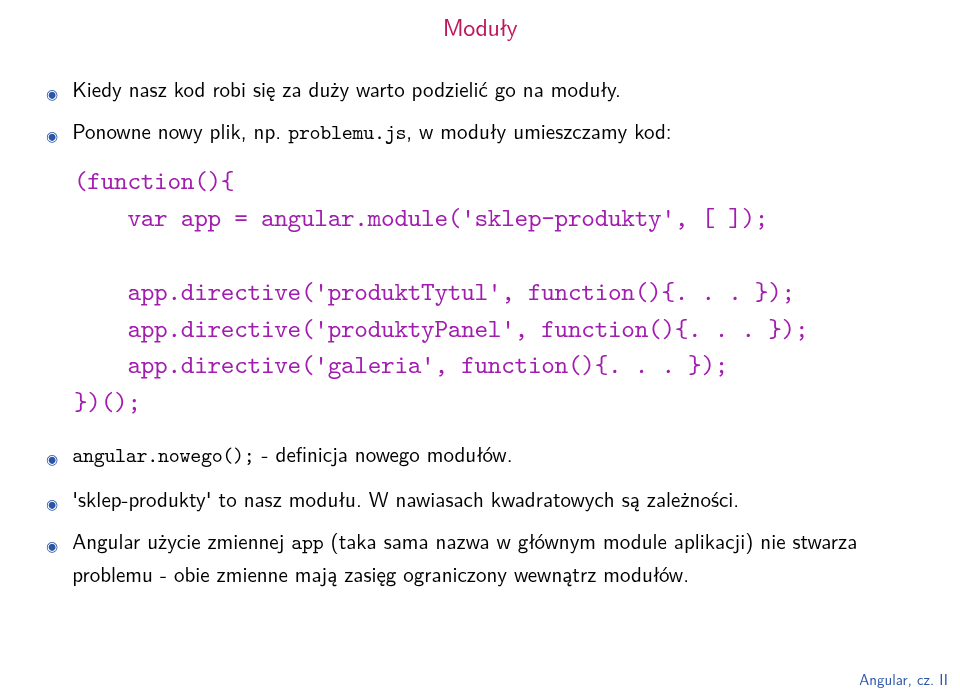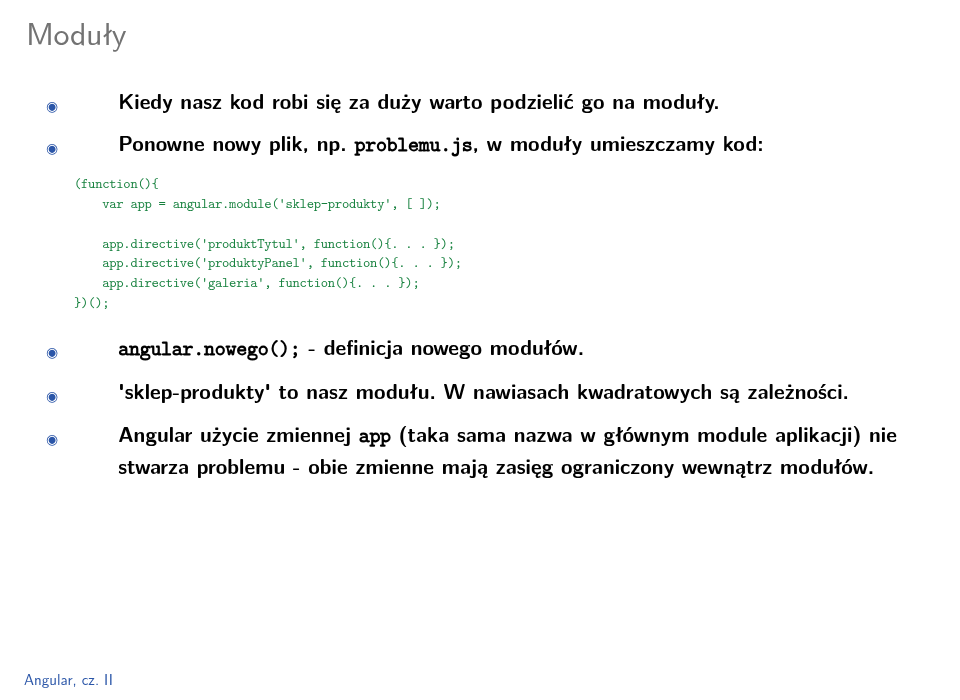--- a/index.html
+++ b/index.html
@@ -15,25 +15,26 @@
       position: relative;
       overflow: hidden;
     }
     .slide {
       width: 100%;
       height: 100%;
       padding: 8px 26px 36px 26px;
       position: relative;
     }
     .title {
-      font-size: 32px;
+      font-size: 24px;
       font-weight: normal;
-      color: #737373;
+      color: #be185d;
       margin-bottom: 30px;
       letter-spacing: -0.5px;
+      text-align: center;
     }
     .content {
       position: relative;
     }
     .bullet-item {
       display: flex;
       align-items: flex-start;
       margin-bottom: 4px;
       font-size: 21px;
       line-height: 1.45;
@@ -45,45 +46,44 @@
     .bullet {
       color: #2b56a8;
       font-size: 14px;
       margin-right: 14px;
       margin-left: 20px;
       margin-top: 10px;
       flex-shrink: 0;
     }
     .bullet-text {
       flex: 1;
-      font-weight: 700;
-      margin-left: 46px;
+      font-weight: 400;
     }
     .code-block {
       font-family: "Latin Modern Mono", "Courier New", monospace;
-      font-size: 14px;
+      font-size: 26px;
       white-space: pre;
       margin: 14px 0 18px 48px;
       line-height: 1.42;
-      color: #15803d;
+      color: #a21caf;
       letter-spacing: -0.3px;
     }
     .tt {
       font-family: "Latin Modern Mono", "Courier New", monospace;
       letter-spacing: -0.3px;
     }
     .footer {
       position: absolute;
       bottom: 10px;
       left: 0;
       right: 0;
       display: flex;
-      justify-content: flex-start;
+      justify-content: flex-end;
       align-items: flex-end;
-      padding: 0 24px;
+      padding: 0 12px;
       font-size: 15px;
       color: #2b56a8;
     }
     .footer-left {
       font-weight: 300;
     }
     .footer-right {
       display: flex;
       align-items: flex-end;
       gap: 16px;

